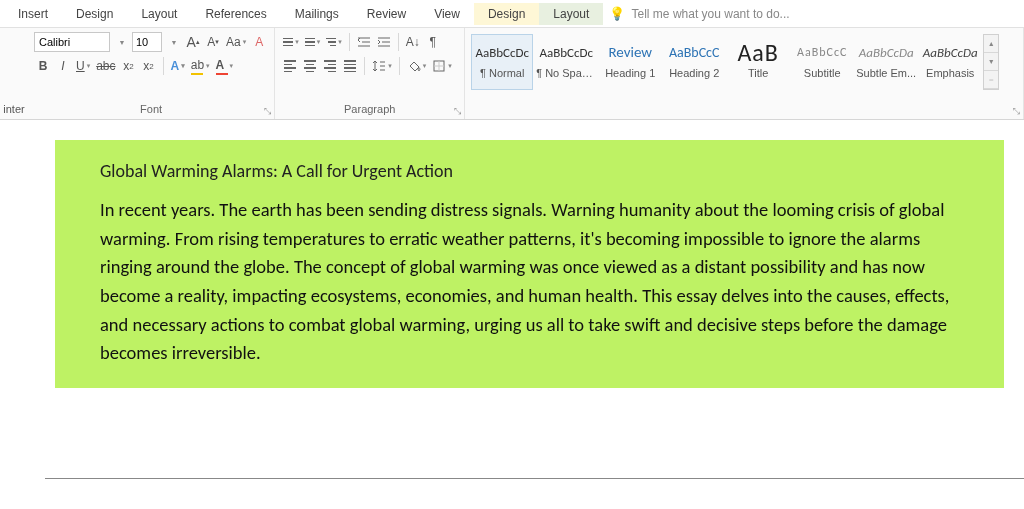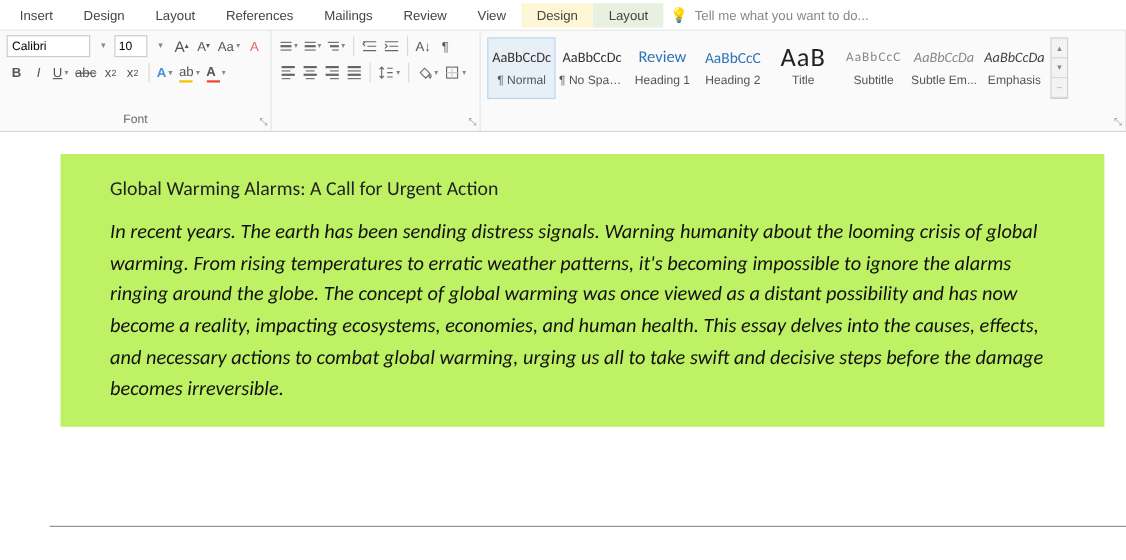--- a/index.html
+++ b/index.html
@@ -166,21 +166,20 @@
     font-family: "Calibri", sans-serif;
     font-size: 18px;
     color: #222;
     margin-bottom: 14px;
   }
   .doc-body {
     font-family: "Calibri", sans-serif;
     font-size: 18.5px;
     color: #111;
     line-height: 1.55;
-    font-style: italic;
   }
   .page-break {
     position: absolute;
     left: 45px;
     right: 0;
     top: 478px;
     border-top: 1px solid #888;
   }
   svg.icon-svg { width: 14px; height: 14px; }
   .align-ic { display:inline-flex; flex-direction:column; gap:2px; }
@@ -200,20 +199,21 @@
   <div class="menu-item hl-design">Design</div>
   <div class="menu-item hl-layout">Layout</div>
   <div class="tell-me">
     <span class="bulb">💡</span>
     <span>Tell me what you want to do...</span>
   </div>
 </div>
 
 <div class="ribbon">
 
+  <div class="inter-left">inter</div>
 
   <div class="group font-group">
     <div class="row">
       <input class="font-name" value="Calibri" style="">
       <span class="tbtn">
           <span class="drop">▼</span>
         </span>
       <input class="font-size" value="10" style="">
       <span class="tbtn">
           <span class="drop">▼</span>
@@ -352,20 +352,21 @@
           <span class="drop">▾</span>
       </span>
       <span class="tbtn">
         <svg class="icon-svg" viewBox="0 0 14 14">
             <rect x="2" y="2" width="10" height="10" stroke="#666" stroke-width="1" fill="none"></rect>
             <path d="M2 7h10M7 2v10" stroke="#ccc" stroke-width="1"></path>
           </svg>
           <span class="drop">▾</span>
       </span>
     </div>
+    <div class="group-label">Paragraph</div>
     <div class="launcher">⤡</div>
   </div>
 
   <div class="group styles-group">
     <div class="styles-row" id="styles-row">
         <div class="style-box selected">
           <div class="style-sample ">AaBbCcDc</div>
           <div class="style-name">¶ Normal</div>
         </div>
         <div class="style-box">

